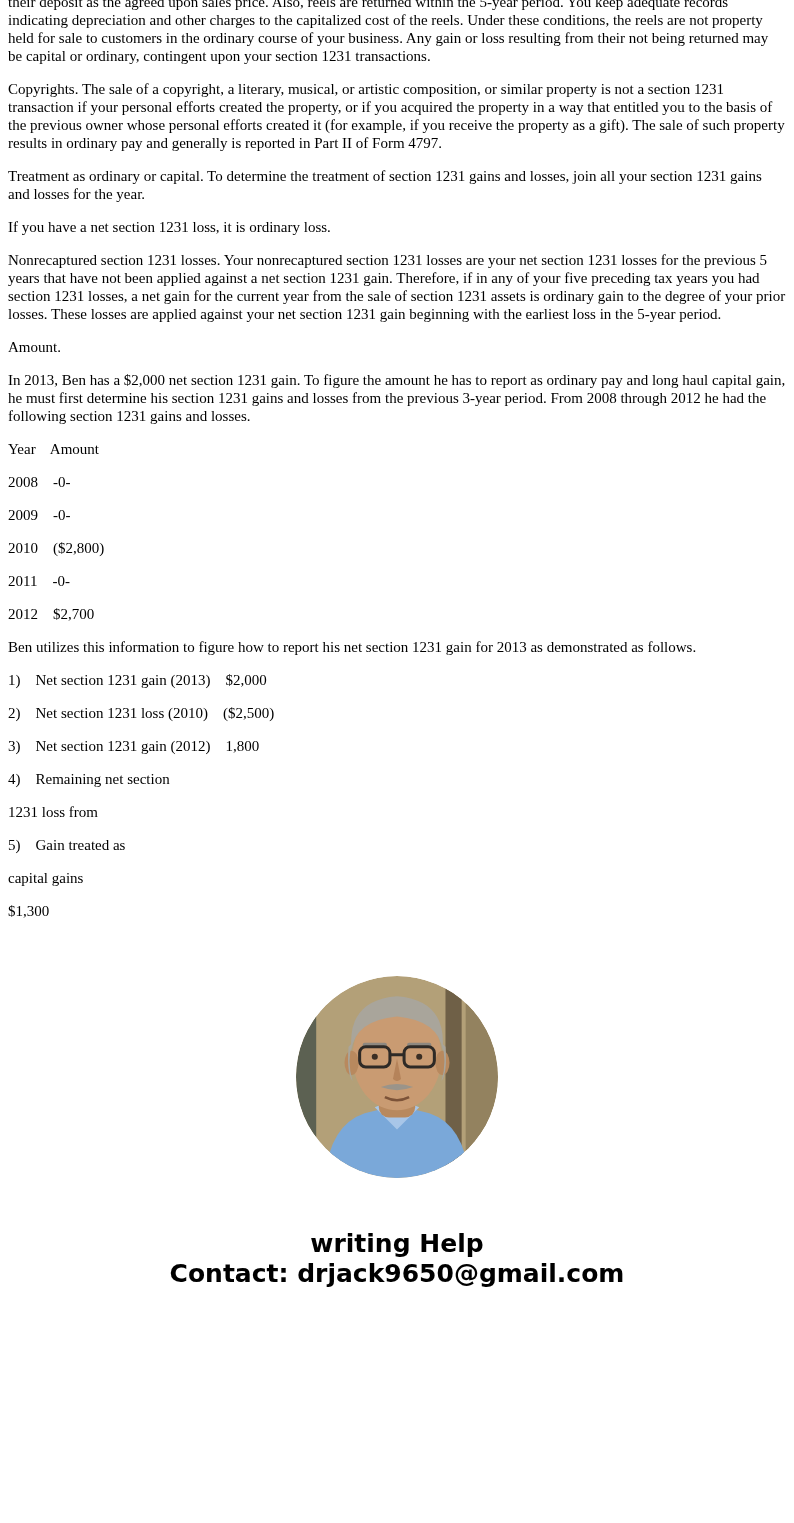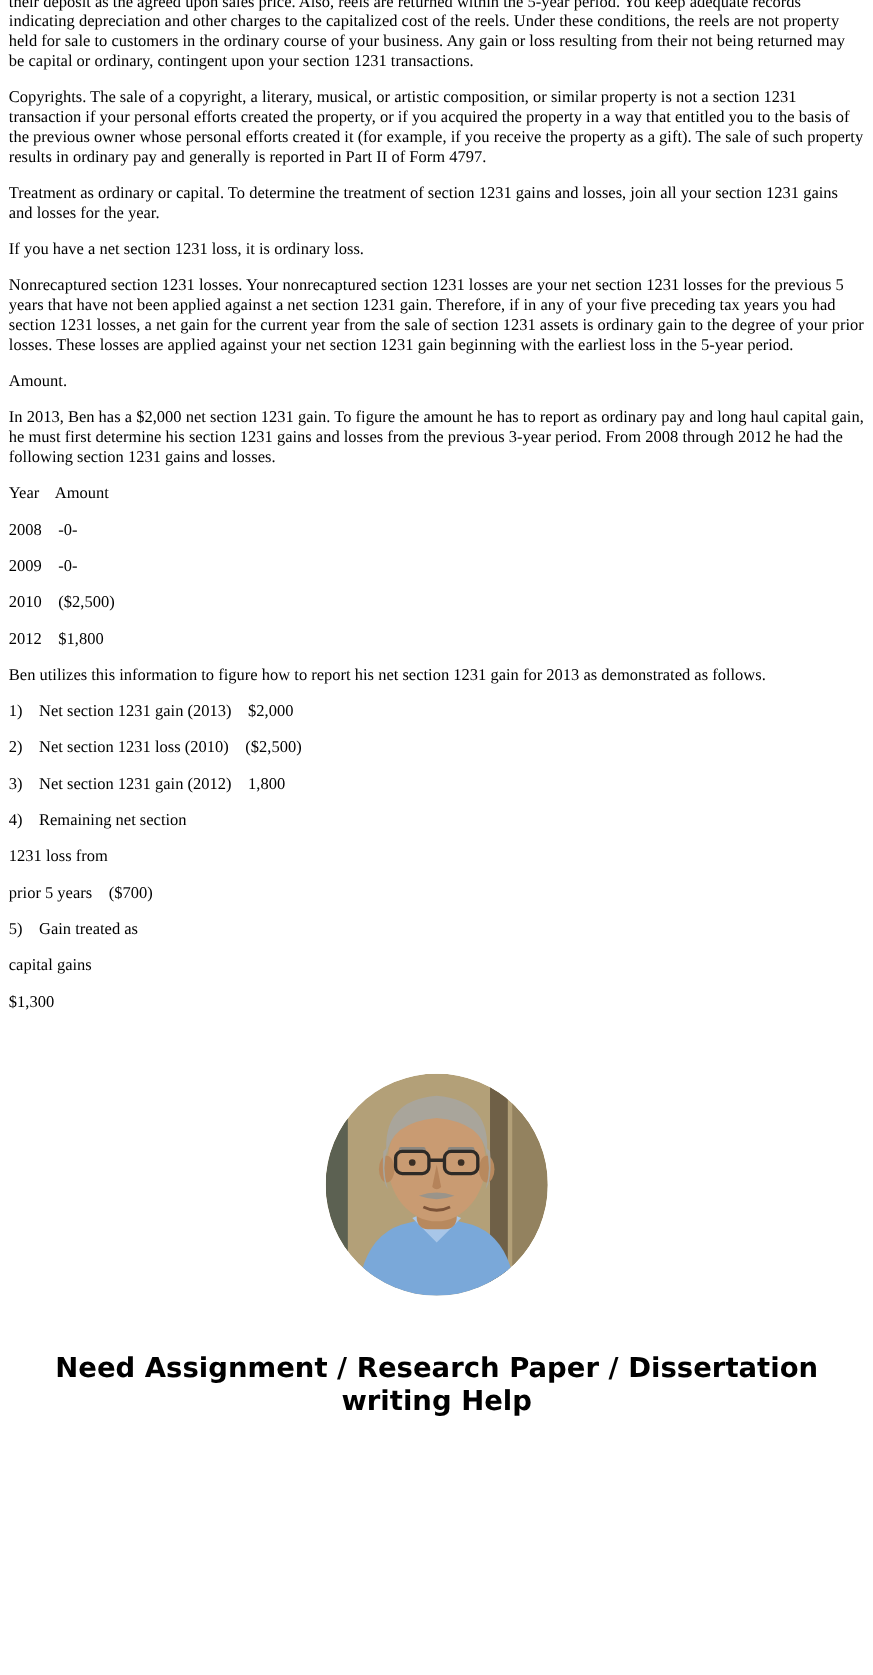--- a/index.html
+++ b/index.html
@@ -58,29 +58,29 @@
     <p>their deposit as the agreed upon sales price. Also, reels are returned within the 5-year period. You keep adequate records indicating depreciation and other charges to the capitalized cost of the reels. Under these conditions, the reels are not property held for sale to customers in the ordinary course of your business. Any gain or loss resulting from their not being returned may be capital or ordinary, contingent upon your section 1231 transactions.</p>
     <p>Copyrights. The sale of a copyright, a literary, musical, or artistic composition, or similar property is not a section 1231 transaction if your personal efforts created the property, or if you acquired the property in a way that entitled you to the basis of the previous owner whose personal efforts created it (for example, if you receive the property as a gift). The sale of such property results in ordinary pay and generally is reported in Part II of Form 4797.</p>
     <p>Treatment as ordinary or capital. To determine the treatment of section 1231 gains and losses, join all your section 1231 gains and losses for the year.</p>
     <p>If you have a net section 1231 loss, it is ordinary loss.</p>
     <p>Nonrecaptured section 1231 losses. Your nonrecaptured section 1231 losses are your net section 1231 losses for the previous 5 years that have not been applied against a net section 1231 gain. Therefore, if in any of your five preceding tax years you had section 1231 losses, a net gain for the current year from the sale of section 1231 assets is ordinary gain to the degree of your prior losses. These losses are applied against your net section 1231 gain beginning with the earliest loss in the 5-year period.</p>
     <p>Amount.</p>
     <p>In 2013, Ben has a $2,000 net section 1231 gain. To figure the amount he has to report as ordinary pay and long haul capital gain, he must first determine his section 1231 gains and losses from the previous 3-year period. From 2008 through 2012 he had the following section 1231 gains and losses.</p>
     <p>Year    Amount</p>
     <p>2008    -0-</p>
     <p>2009    -0-</p>
-    <p>2010    ($2,500)</p>
-    <p>2012    $1,800</p>
+    <p>2010    ($2,800)</p>
+    <p>2011    -0-</p>
+    <p>2012    $2,700</p>
     <p>Ben utilizes this information to figure how to report his net section 1231 gain for 2013 as demonstrated as follows.</p>
     <p>1)    Net section 1231 gain (2013)    $2,000</p>
     <p>2)    Net section 1231 loss (2010)    ($2,500)</p>
     <p>3)    Net section 1231 gain (2012)    1,800</p>
     <p>4)    Remaining net section</p>
     <p>1231 loss from</p>
-    <p>prior 5 years    ($700)</p>
     <p>5)    Gain treated as</p>
     <p>capital gains</p>
     <p>$1,300</p>
   </div>
 
   <div class="portrait-wrap">
     <svg viewBox="0 0 200 200" role="img">
       <defs>
         <clipPath id="circleClip">
             <circle cx="100" cy="100" r="100"></circle>
@@ -120,17 +120,17 @@
         <path d="M100 82 L96 102 Q100 106 104 102 Z" fill="#b5835a"></path>
 
         <path d="M84 110 Q100 104 116 110 Q100 116 84 110 Z" fill="#9a948a"></path>
 
         <path d="M88 120 Q100 126 112 120" fill="none" stroke="#7c5338" stroke-width="2.5"></path>
       </g>
     </svg>
   </div>
 
   <div class="footer">
-    <div class="footer-line">Need Assignment / Research Paper / Dissertation</div>
     <div class="footer-line">writing Help</div>
+    <div class="footer-line">Contact: drjack9650@gmail.com</div>
   </div>
 
 </div>
 
 </body></html>

